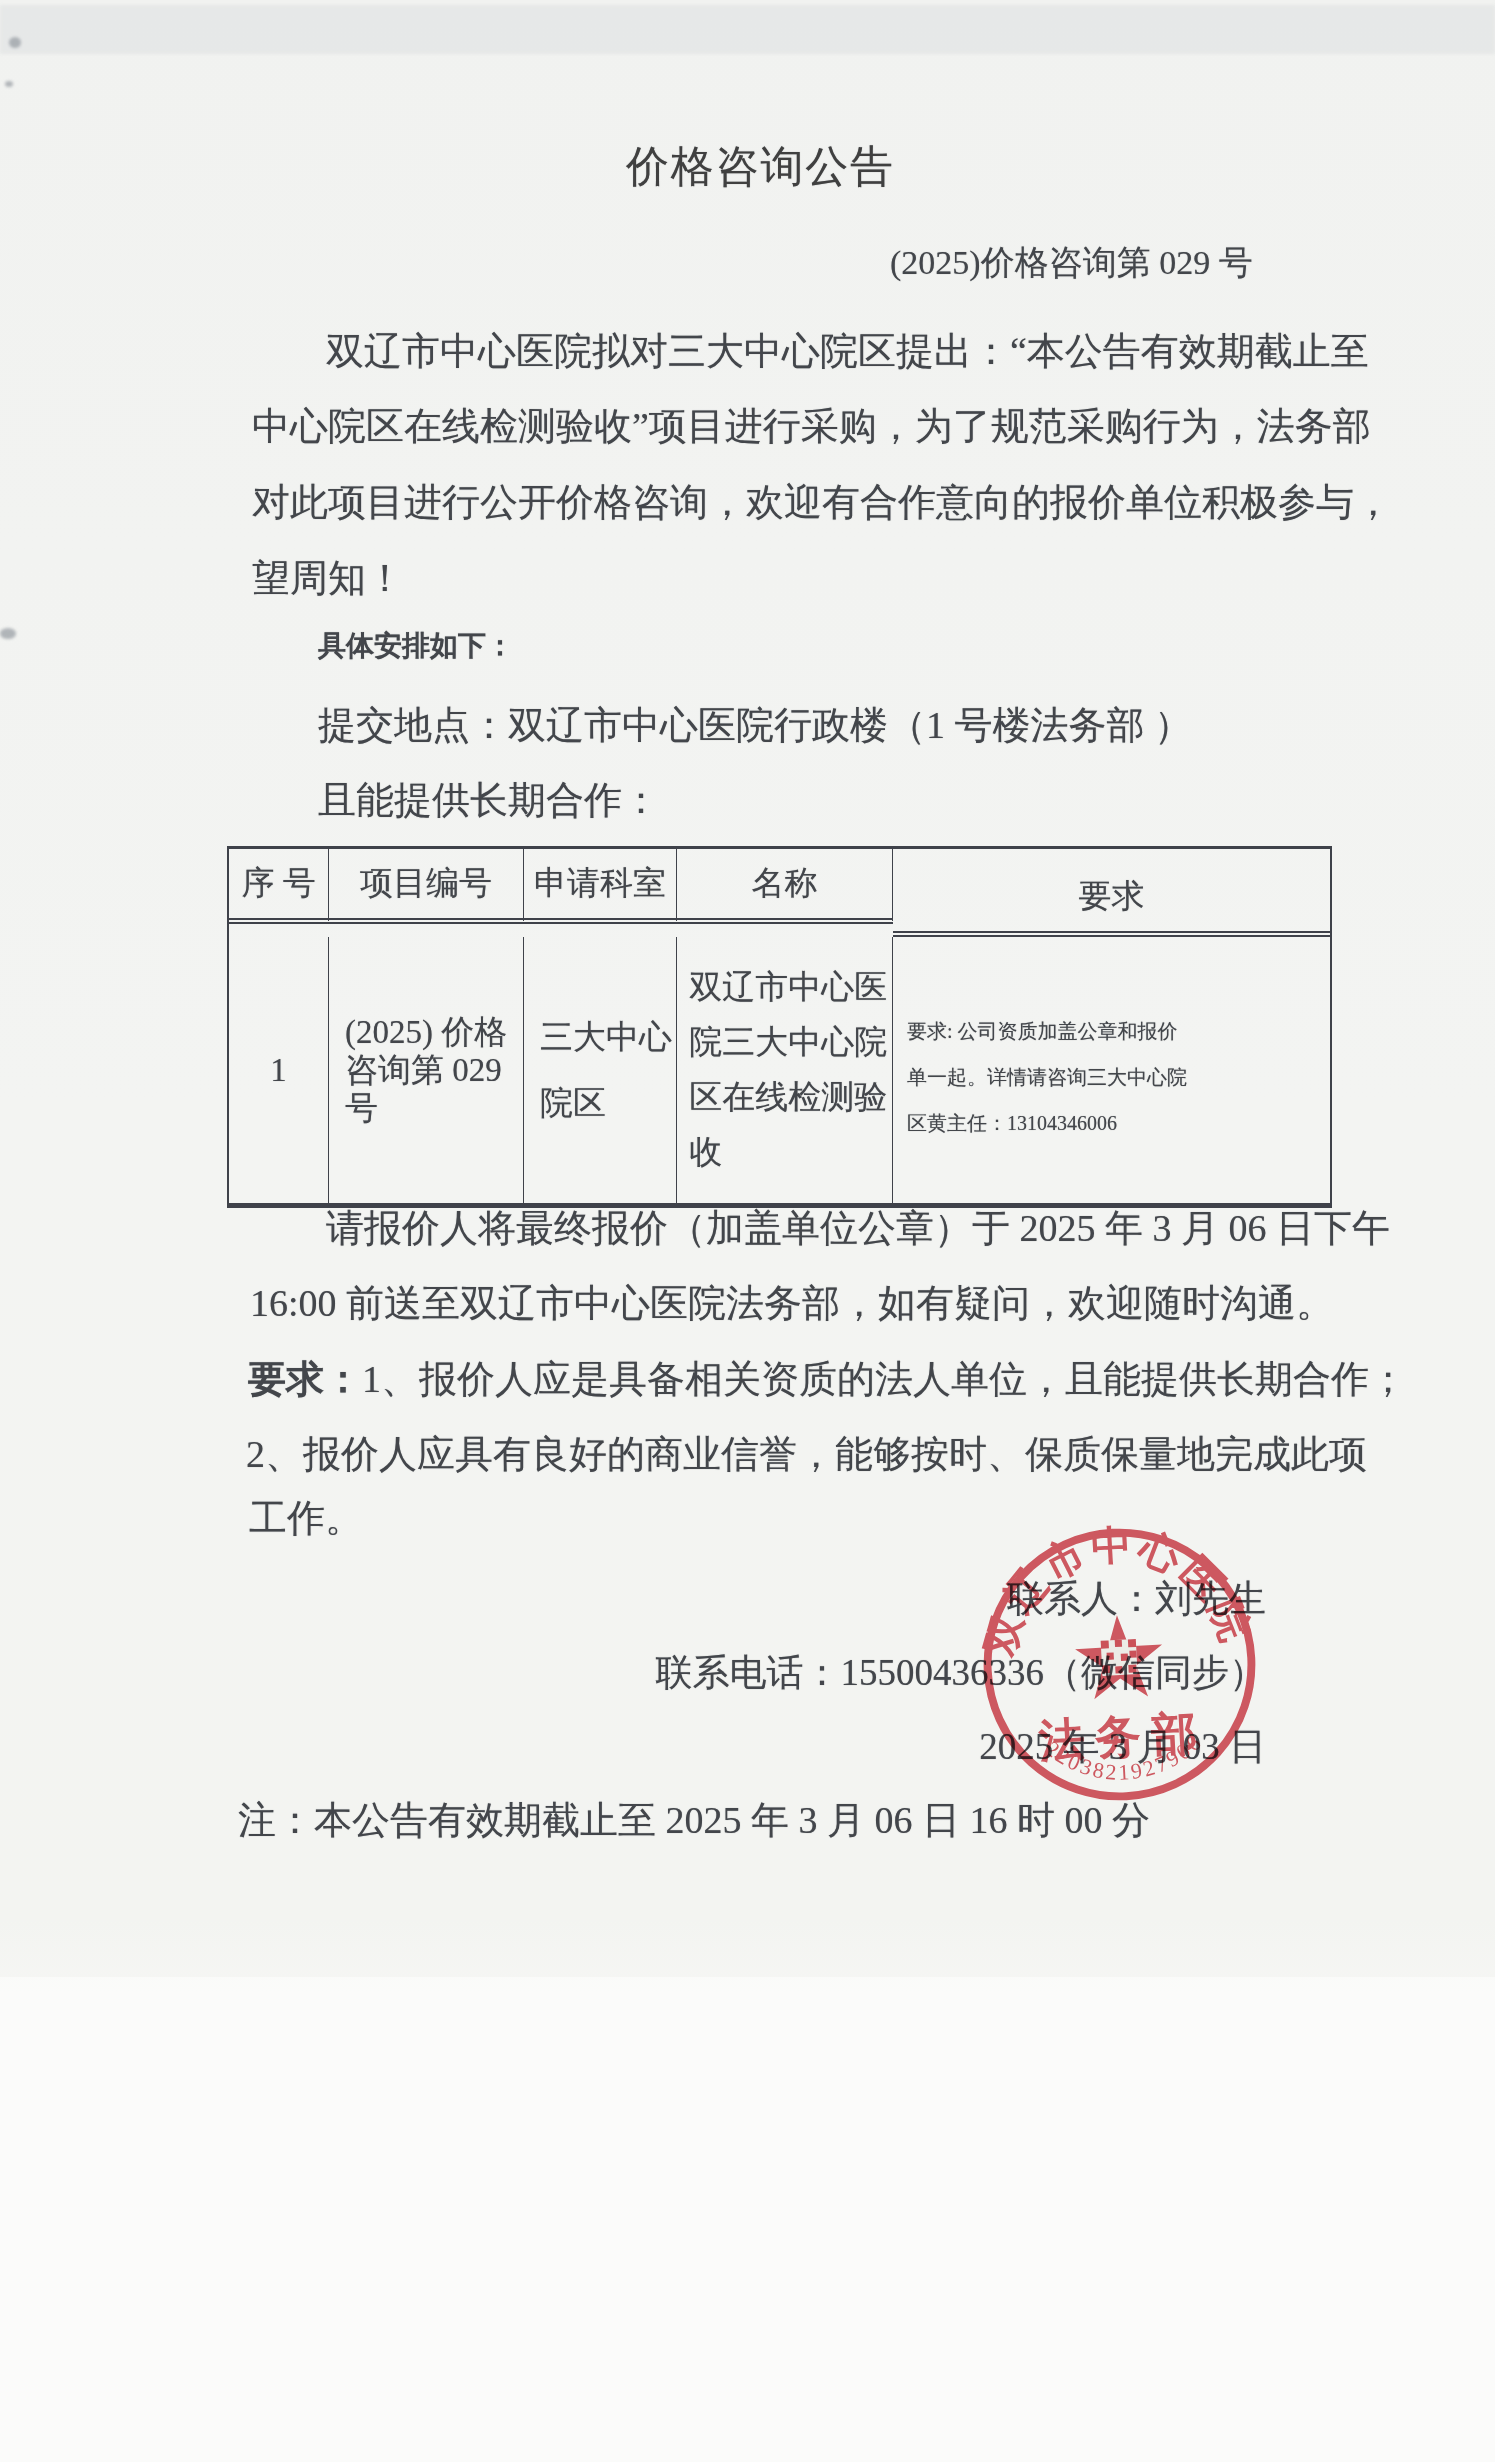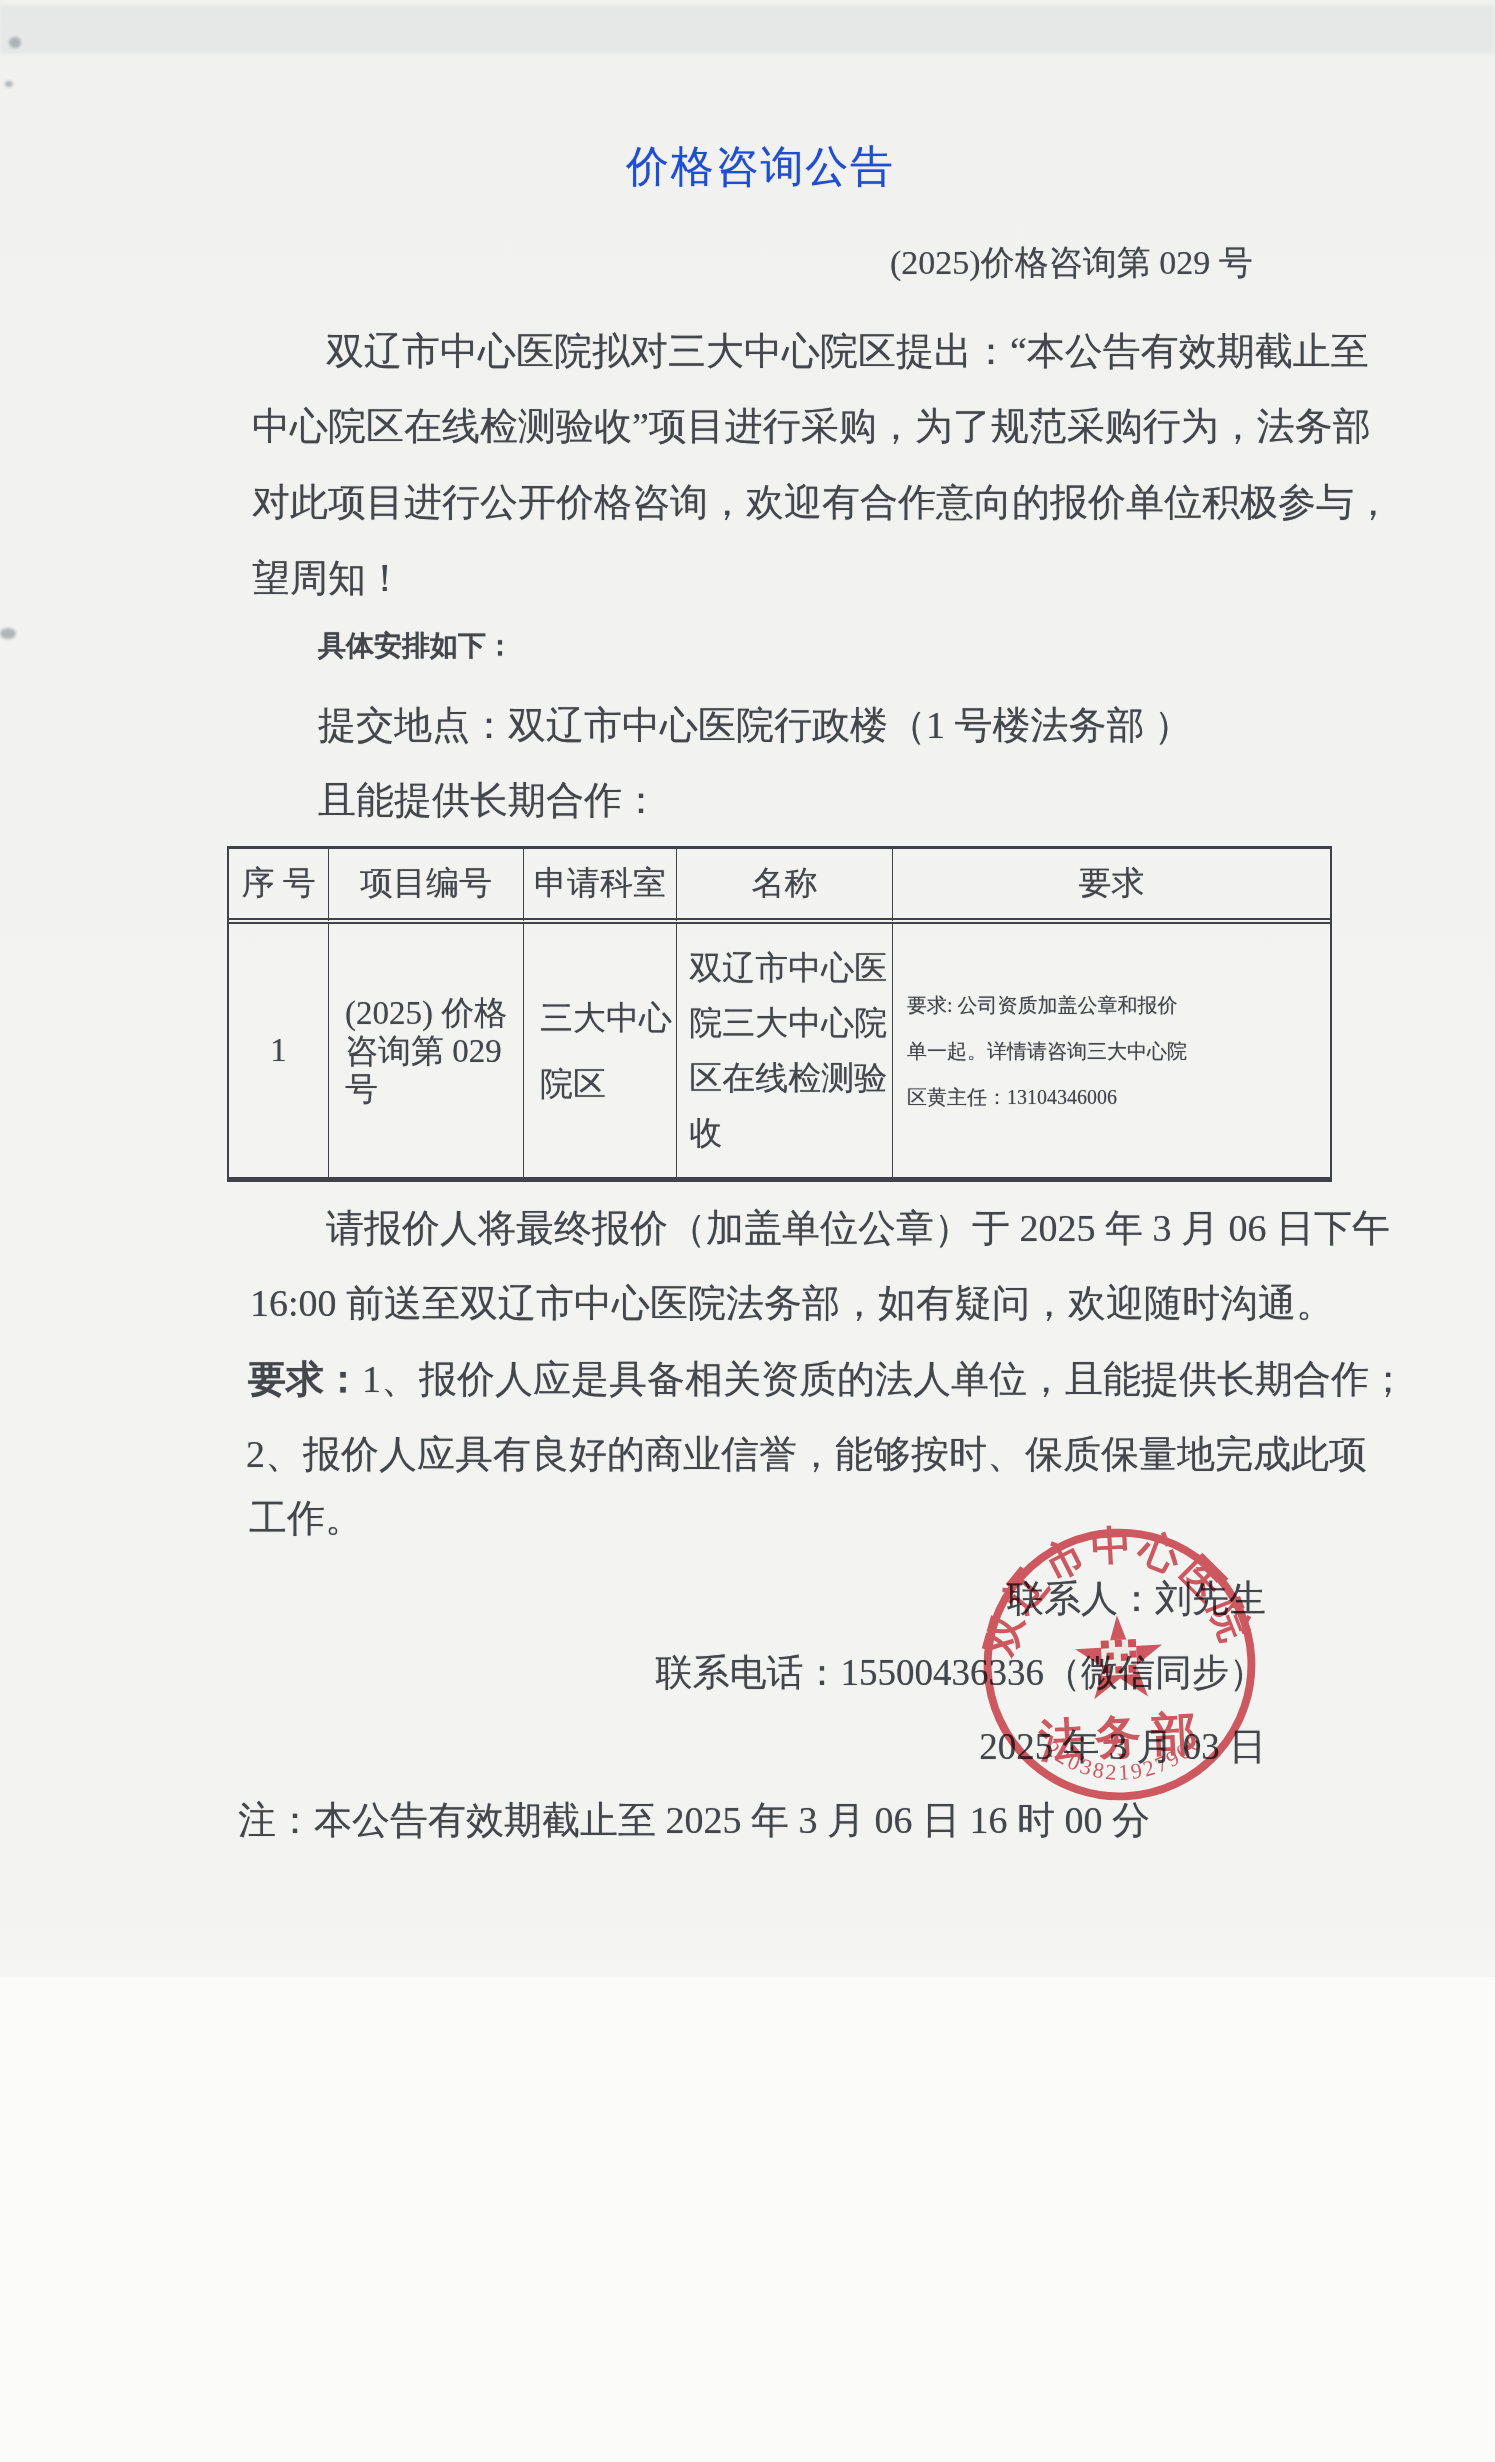--- a/index.html
+++ b/index.html
@@ -10,36 +10,36 @@
     color:#43464b;
   }
   .abs{position:absolute;}
   .txt{
     font-size:38px;line-height:1.15;white-space:nowrap;
     text-shadow:0 0 0.9px rgba(70,74,80,.55);
   }
   .scan-band{left:0;top:5.3px;width:1495px;height:49px;background:rgba(208,211,216,.32);filter:blur(1.8px);}
   .band-bottom{left:0;top:1977px;width:1495px;height:485px;background:rgba(255,255,255,.5);}
   .speck{background:#8e949b;border-radius:50%;filter:blur(1.8px);opacity:.65;}
-  .title{left:626px;top:142px;font-size:43px;letter-spacing:1.8px;color:#1d4ed8;}
+  .title{left:626px;top:142px;font-size:43px;letter-spacing:1.8px;color:#404040;}
   .docnum{left:890px;top:243px;font-size:34px;}
   .bold{font-weight:bold;}
   
   .ptable{
     left:227px;top:846px;width:1101px;
     border:2.6px solid #3f424a;border-top-width:3.5px;border-bottom-width:5.3px;
     display:grid;grid-template-columns:100px 195px 153px 216px auto;
     background:transparent;
   }
   .th{
     border-right:1.8px solid #3f424a;border-bottom:6.2px double #3f424a;
     height:69px;display:flex;align-items:center;justify-content:center;
     font-size:33px;text-shadow:0 0 0.9px rgba(70,74,80,.55);
   }
-  .th.last,.td.last{border-right:none;}
+  .th.last,.td.last{border-right:none;margin-top:13px;}
   .td{
     border-right:1.8px solid #3f424a;
     min-height:253px;display:flex;align-items:center;
     font-size:33px;white-space:pre-line;
     text-shadow:0 0 0.9px rgba(70,74,80,.55);
   }
   .td.center{justify-content:center;}
   .td.c-proj{padding-left:16px;line-height:38px;}
   .td.c-dept{padding-left:16px;line-height:66px;}
   .td.c-name{padding-left:12.3px;line-height:55px;}

